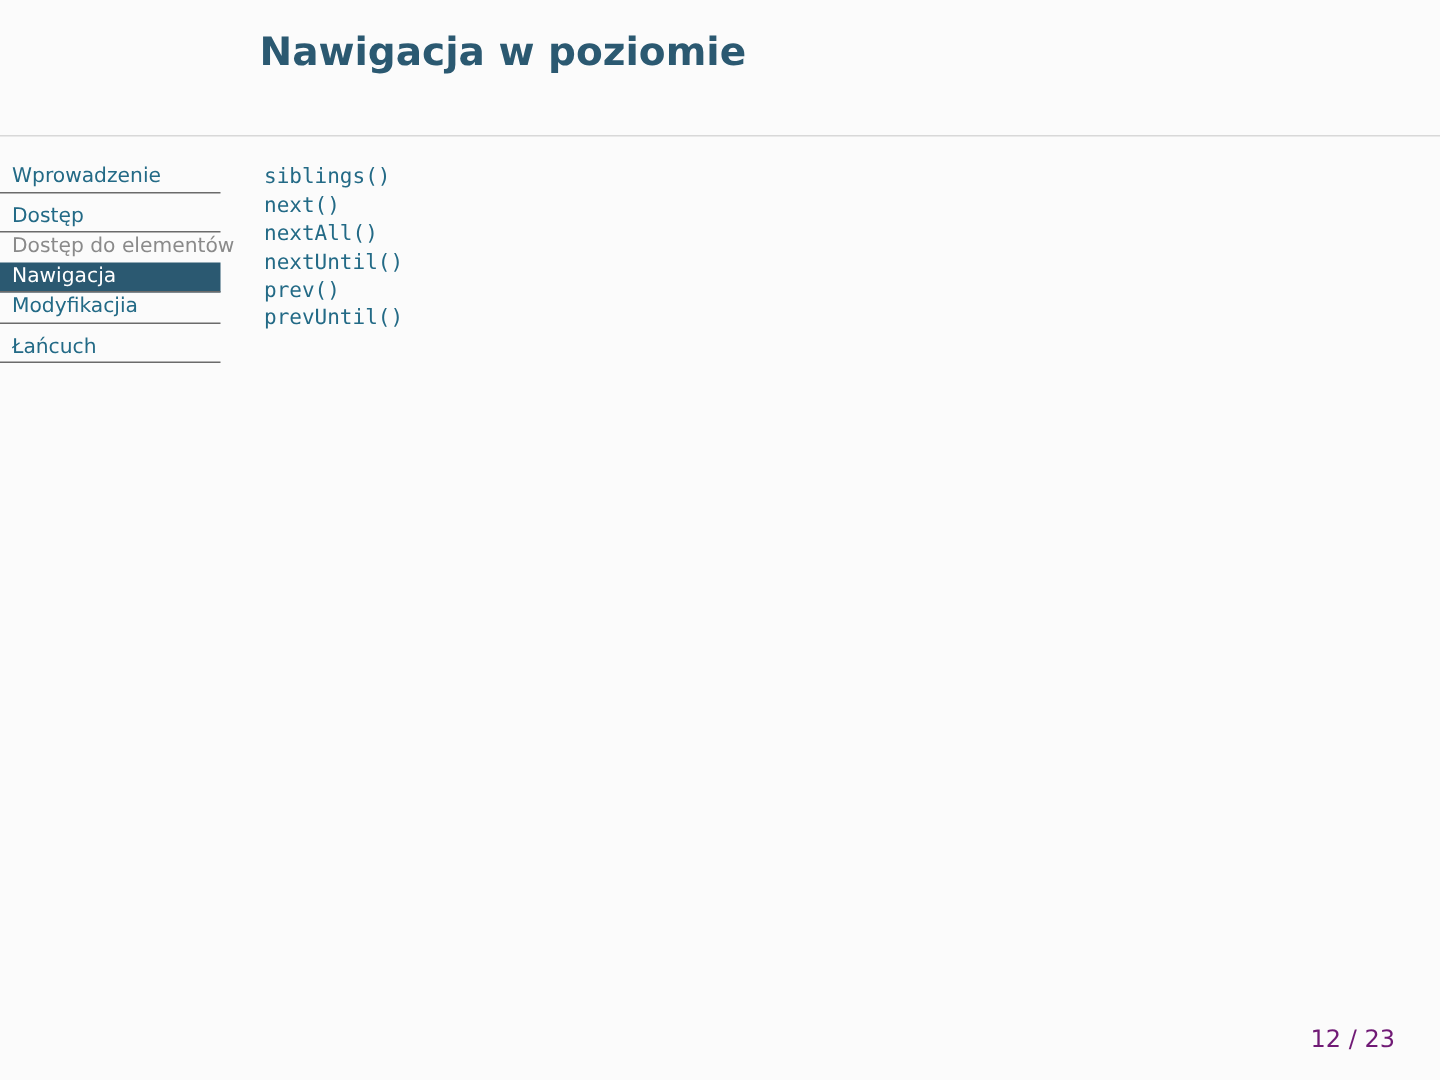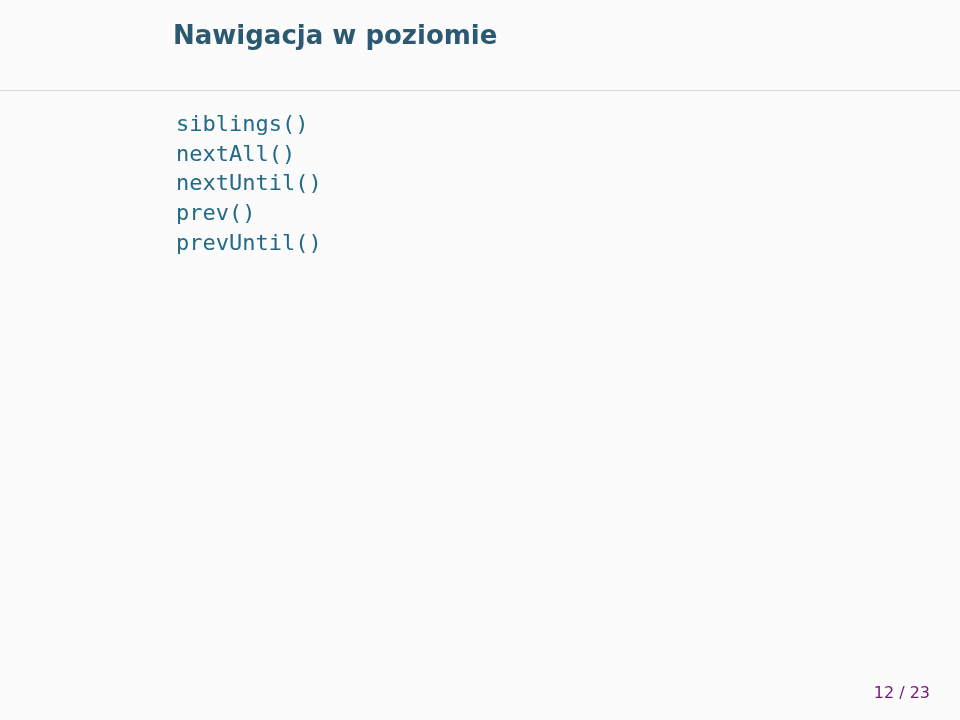--- a/index.html
+++ b/index.html
@@ -61,21 +61,21 @@
   .nav-gap {
     height: 6px;
     border: none;
   }
 
   .content {
     position: absolute;
     left: 176px;
     top: 109px;
     font-family: "DejaVu Sans Mono", "Menlo", "Consolas", monospace;
-    font-size: 22px;
+    font-size: 14px;
     line-height: 1.35;
     color: #236a86;
   }
 
   .pager {
     position: absolute;
     right: 30px;
     bottom: 18px;
     color: #701a75;
     font-size: 16px;
@@ -84,23 +84,34 @@
 </head>
 <body>
 
 <div class="slide">
 
   <div class="title-area">
     <div class="title">Nawigacja w poziomie</div>
   </div>
   <div class="title-rule"></div>
 
+  <div class="nav">
+    <span class="nav-item nav-link">Wprowadzenie</span>
+    <div class="nav-gap"></div>
+    <span class="nav-item nav-link">Dostęp</span>
+    <span class="nav-item nav-sub" style="border-bottom:none;">Dostęp do elementów</span>
+    <span class="nav-item nav-active">Nawigacja</span>
+    <span class="nav-item nav-link">Modyfikacjia</span>
+    <div class="nav-gap"></div>
+    <span class="nav-item nav-link">Łańcuch</span>
+  </div>
 
   <div class="content">
     <div>siblings()</div>
+    <div>next()</div>
     <div>nextAll()</div>
     <div>nextUntil()</div>
     <div>prev()</div>
     <div>prevUntil()</div>
   </div>
 
   <div class="pager">
     <span>12</span><span> / </span><span>23</span>
   </div>
 

